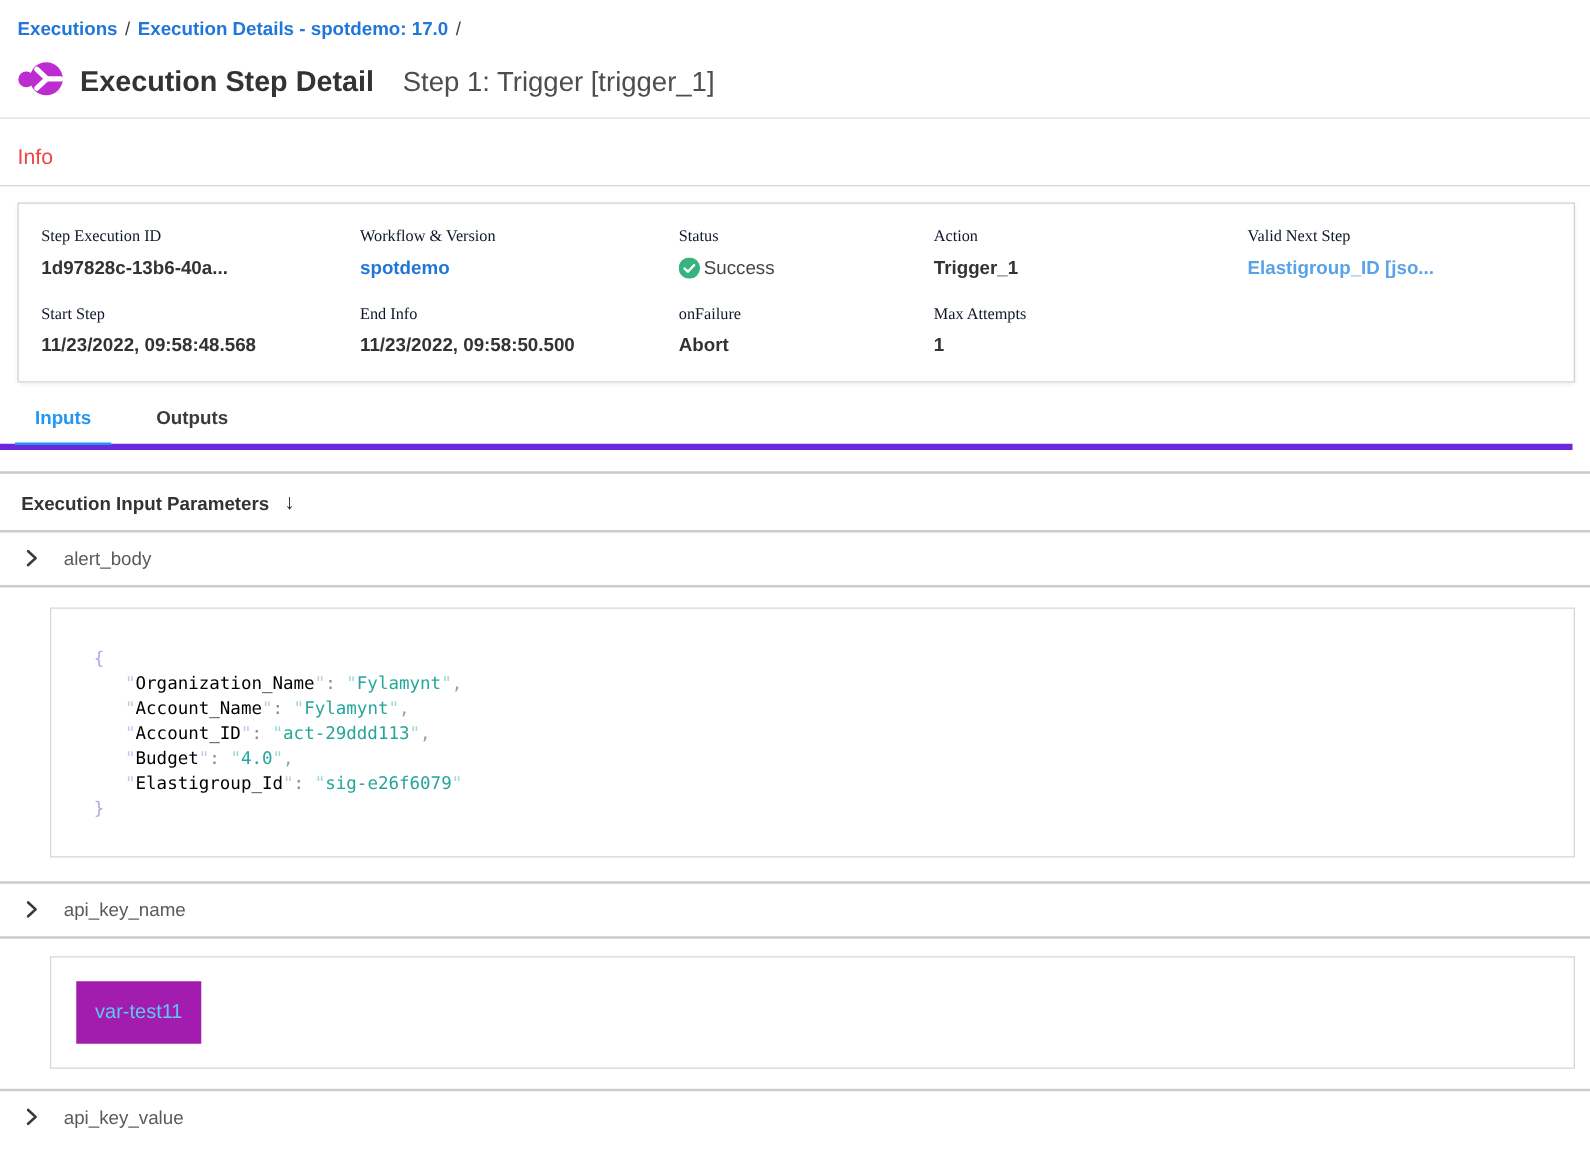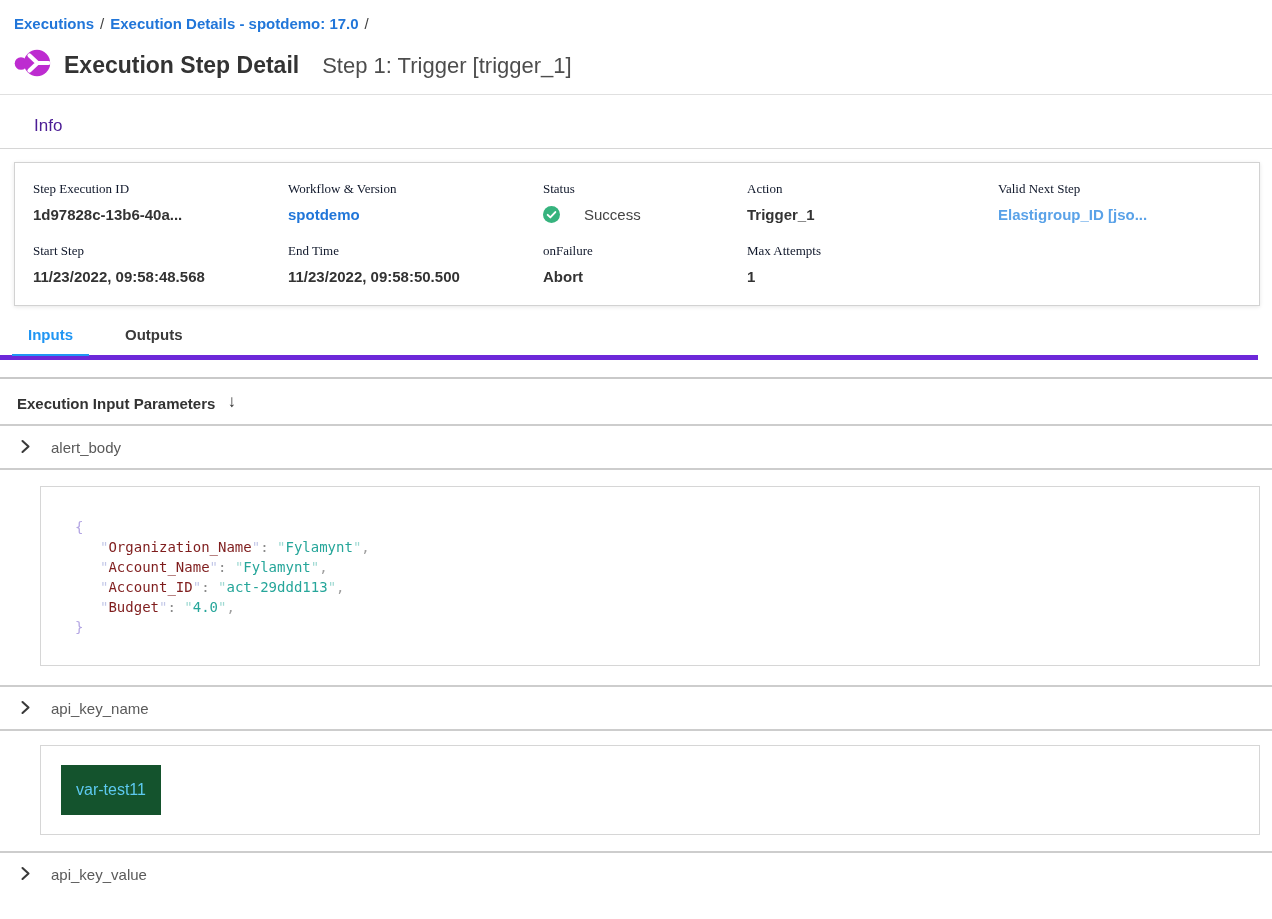--- a/index.html
+++ b/index.html
@@ -12,30 +12,30 @@
   .crumb-sep { color:#3f3f3f; margin:0 6px; font-weight:400; }
 
   
   .header-row { display:flex; align-items:flex-end; gap:13px; padding:15px 14px 15px 14px; }
   .logo { width:37px; height:32px; flex:0 0 auto; }
   .page-title { font-size:23px; font-weight:700; color:#333; }
   .page-subtitle { font-size:22px; font-weight:400; color:#4d4d4d; margin-left:10px; }
   .header-divider { border-bottom:1px solid #e0e0e0; }
 
   
-  .info-heading { padding:21px 30px 12px 14px; font-size:17px; color:#4c1d95;margin-left:20px; }
+  .info-heading { padding:21px 30px 12px 14px; font-size:17px; color:#ef4444; }
   .info-heading-divider { border-bottom:1px solid #d6d6d6; }
   .info-card { margin:13px 12px 0 14px; border:1px solid #d2d2d2;
     box-shadow:0 1px 4px rgba(0,0,0,.10); padding:18px 0 20px 18px;
     display:grid; grid-template-columns:255px 255px 204px 251px auto; row-gap:20px; }
   .field-label { font-size:13px; color:#0f172a; margin-bottom:9px;font-family:Liberation Serif, serif; }
   .field-value { font-size:15px; font-weight:700; color:#333; }
   .field-value.link { color:#2176d9; cursor:pointer; }
   .field-value.link-light { color:#5aa2e8; cursor:pointer; }
-  .field-value.status { font-weight:400; color:#444; display:flex; align-items:center; gap:24px; }
+  .field-value.status { font-weight:400; color:#444; display:flex; align-items:center; gap:3px; }
 
   
   .tabs { display:flex; padding-left:12px; margin:20px 14px 0 0; border-bottom:5px solid #6d28d9; }
   .tab { font-size:15px; font-weight:600; padding:0 16px 11px 16px; margin-right:20px; cursor:pointer; color:#3a3a3a; }
   .tab.active { color:#2196f3; border-bottom:2px solid #2196f3; margin-bottom:-1px; }
 
   .section-divider { height:2px; background:#c9c9c9; margin-top:17px; }
   .row-divider { height:2px; background:#cdcdcd; }
 
   
@@ -47,30 +47,30 @@
   .param-row { display:flex; gap:19px; padding:13px 18px 12px 18px; cursor:pointer; }
   .param-name { font-size:15px; color:#5a5a5a; }
   .chevron { display:inline-flex; }
 
   
   .code-box { margin:16px 12px 0 40px; border:1px solid #d6d6d6;
     padding:30px 20px 28px 34px; font-family:"DejaVu Sans Mono", monospace;
     font-size:14px; line-height:20px; }
   .code-line.indent { padding-left:25px; }
   .brace { color:#b3a5e3; }
-  .jkey { color:#7f1d1d; }
+  .jkey { color:#000000; }
   .jkey::before, .jkey::after { content:'"'; color:#c3c8e8; }
   .jval { color:#26a69a; }
   .jval::before, .jval::after { content:'"'; color:#9ed9d2; }
   .jcolon::before { content:": "; color:#8a8a8a; white-space:pre; }
   .jcomma::before { content:","; color:#9e9e9e; }
 
   
   .chip-box { margin:14px 12px 0 40px; border:1px solid #d6d6d6; padding:19px 20px; }
-  .chip { display:inline-block; background:#14532d; min-width:100px; text-align:center;
+  .chip { display:inline-block; background:#a21caf; min-width:100px; text-align:center;
     padding:16px 12px; font-size:16px; color:#5dc9ef; }
 </style>
 </head>
 <body>
 
 <div class="breadcrumb">
   <span class="crumb">Executions</span><span class="crumb-sep">/</span><span class="crumb">Execution Details - spotdemo: 17.0</span><span class="crumb-sep">/</span>
 </div>
 
 <div class="header-row">
@@ -112,21 +112,21 @@
   </div>
   <div>
     <div class="field-label">Valid Next Step</div>
     <div class="field-value link-light">Elastigroup_ID [jso...</div>
   </div>
   <div>
     <div class="field-label">Start Step</div>
     <div class="field-value">11/23/2022, 09:58:48.568</div>
   </div>
   <div>
-    <div class="field-label">End Time</div>
+    <div class="field-label">End Info</div>
     <div class="field-value">11/23/2022, 09:58:50.500</div>
   </div>
   <div>
     <div class="field-label">onFailure</div>
     <div class="field-value">Abort</div>
   </div>
   <div>
     <div class="field-label">Max Attempts</div>
     <div class="field-value">1</div>
   </div>
@@ -154,20 +154,21 @@
   <span class="param-name">alert_body</span>
 </div>
 <div class="row-divider"></div>
 
 <div class="code-box">
   <div class="code-line"><span class="brace">{</span></div>
   <div class="code-line indent"><span class="jkey">Organization_Name</span><span class="jcolon"></span><span class="jval">Fylamynt</span><span class="jcomma"></span></div>
   <div class="code-line indent"><span class="jkey">Account_Name</span><span class="jcolon"></span><span class="jval">Fylamynt</span><span class="jcomma"></span></div>
   <div class="code-line indent"><span class="jkey">Account_ID</span><span class="jcolon"></span><span class="jval">act-29ddd113</span><span class="jcomma"></span></div>
   <div class="code-line indent"><span class="jkey">Budget</span><span class="jcolon"></span><span class="jval">4.0</span><span class="jcomma"></span></div>
+  <div class="code-line indent"><span class="jkey">Elastigroup_Id</span><span class="jcolon"></span><span class="jval">sig-e26f6079</span></div>
   <div class="code-line"><span class="brace">}</span></div>
 </div>
 
 <div class="row-divider" style="margin-top:19px;"></div>
 
 <div class="param-row">
   <span class="chevron">
     <svg width="14" height="15" viewBox="0 0 14 15">
         <path d="M4.5 2 L10.5 7.5 L4.5 13" stroke="#3a3a3a" stroke-width="2.1" fill="none" stroke-linecap="round" stroke-linejoin="round"></path>
       </svg>

